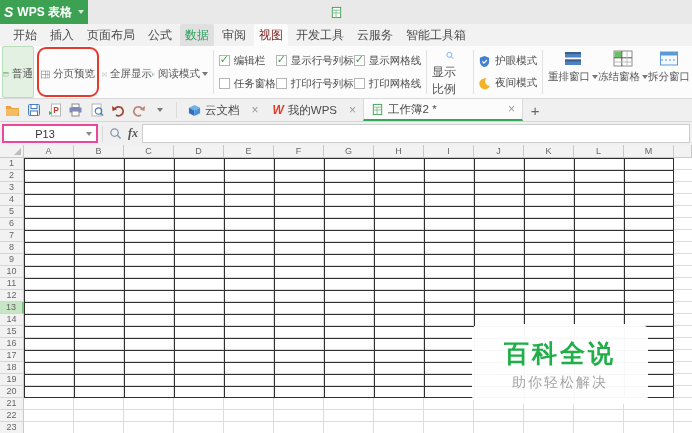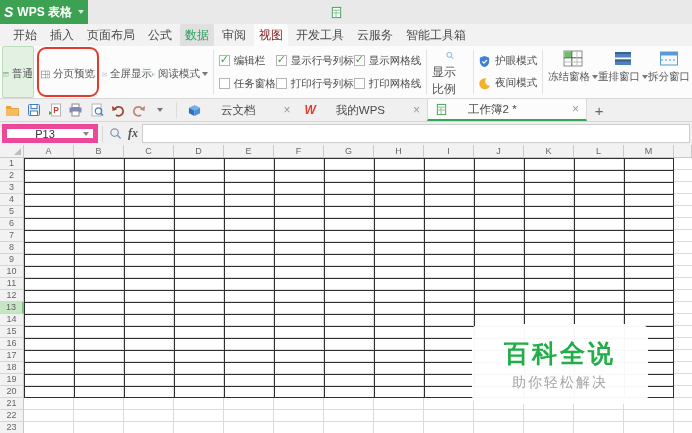--- a/index.html
+++ b/index.html
@@ -56,34 +56,34 @@
   .win-btn { display:flex; flex-direction:column; align-items:center; padding-top:4px;
     gap:3px; font-size:10.5px; color:#555; }
   .win-btn .lbl { display:flex; align-items:center; gap:2px; white-space:nowrap; }
 
   
   .tabrow { height:23px; background:#f0f0f0; border-bottom:1px solid #d6d6d6;
     display:flex; align-items:stretch; }
   .qat { display:flex; align-items:center; gap:4px; padding:0 4px; }
   .qicon { width:17px; height:17px; display:flex; align-items:center; justify-content:center; }
   .tab-sep { width:1px; background:#dcdcdc; margin:3px 4px; }
-  .doc-tab { display:flex; align-items:center; gap:20px; padding:0 7px; font-size:11.5px;
+  .doc-tab { display:flex; align-items:center; gap:4px; padding:0 7px; font-size:11.5px;
     color:#4a4a4a; }
   .doc-tab .close { color:#9a9a9a; font-size:12px; margin-left:8px; }
   .doc-tab.active { background:#fcfcfc; border-left:1px solid #dadada;
     border-right:1px solid #dadada; border-bottom:2px solid #35a65c; width:160px; }
   .doc-tab.active .close { margin-left:auto; }
   .newtab { width:24px; display:flex; align-items:center; justify-content:center;
     font-size:15px; color:#666; }
   .wps-w { color:#e03e2d; font-weight:bold; font-size:12px; font-style:italic; }
 
   
   .formulabar { height:23px; background:#f0f0f0; display:flex; align-items:center;
     padding:0 2px; gap:4px; }
-  .namebox { width:96px; height:19px; background:#fff; border:5px solid #ec4899;
+  .namebox { width:96px; height:19px; background:#fff; border:2px solid #ec4899;
     display:flex; align-items:center; font-size:11px; color:#333; }
   .namebox .val { flex:1; text-align:center; }
   .namebox .nb-caret { border-left:3px solid transparent; border-right:3px solid transparent;
     border-top:4px solid #888; margin-right:4px; }
   .fb-sep { width:1px; height:16px; background:#d8d8d8; }
   .fx { font-family:"Liberation Serif","DejaVu Serif",serif; font-style:italic;
     font-weight:bold; font-size:12px; color:#555; }
   .fml-input { flex:1; height:19px; background:#fff; border:1px solid #cdcdcd; }
 
   
@@ -251,41 +251,41 @@
           <path d="M9 1.5 A6 6 0 1 0 13 9.5 A4.8 4.8 0 0 1 9 1.5 Z" fill="#f2b32c"></path>
         </svg>
         <span>夜间模式</span>
       </div>
     </div>
 
     <div class="rib-sep"></div>
 
     <div class="win-btn" style="width:58px">
       <svg width="20" height="17" viewBox="0 0 20 17">
+        <rect x="2" y="2" width="16" height="5.5" fill="#4f81bd"></rect>
+        <rect x="2" y="2" width="16" height="2" fill="#38618f"></rect>
+        <rect x="2" y="9.5" width="16" height="5.5" fill="#4f81bd"></rect>
+        <rect x="2" y="9.5" width="16" height="2" fill="#38618f"></rect>
+      </svg>
+      <span class="lbl">
+        <span>重排窗口</span>
+        <span class="caret-down"></span>
+      </span>
+    </div>
+    <div class="win-btn" style="width:58px">
+      <svg width="20" height="17" viewBox="0 0 20 17">
         <rect x="1" y="1" width="18" height="15" fill="#fff" stroke="#8c8c8c"></rect>
         <rect x="1.5" y="1.5" width="7" height="6" fill="#6abf69"></rect>
         <line x1="8.8" y1="1" x2="8.8" y2="16" stroke="#555"></line>
         <line x1="1" y1="7.8" x2="19" y2="7.8" stroke="#555"></line>
         <line x1="14" y1="1" x2="14" y2="16" stroke="#bdbdbd"></line>
         <line x1="1" y1="12" x2="19" y2="12" stroke="#bdbdbd"></line>
       </svg>
       <span class="lbl">
         <span>冻结窗格</span>
-        <span class="caret-down"></span>
-      </span>
-    </div>
-    <div class="win-btn" style="width:58px">
-      <svg width="20" height="17" viewBox="0 0 20 17">
-        <rect x="2" y="2" width="16" height="5.5" fill="#4f81bd"></rect>
-        <rect x="2" y="2" width="16" height="2" fill="#38618f"></rect>
-        <rect x="2" y="9.5" width="16" height="5.5" fill="#4f81bd"></rect>
-        <rect x="2" y="9.5" width="16" height="2" fill="#38618f"></rect>
-      </svg>
-      <span class="lbl">
-        <span>重排窗口</span>
         <span class="caret-down"></span>
       </span>
     </div>
     <div class="win-btn" style="width:48px">
       <svg width="20" height="17" viewBox="0 0 20 17">
         <rect x="1.5" y="2" width="17" height="13" fill="#f3f8fd" stroke="#5b9bd5"></rect>
         <rect x="1.5" y="2" width="17" height="3.5" fill="#5b9bd5"></rect>
         <line x1="2" y1="10" x2="18" y2="10" stroke="#5b9bd5" stroke-dasharray="2 2"></line>
       </svg>
       <span class="lbl">拆分窗口</span>

